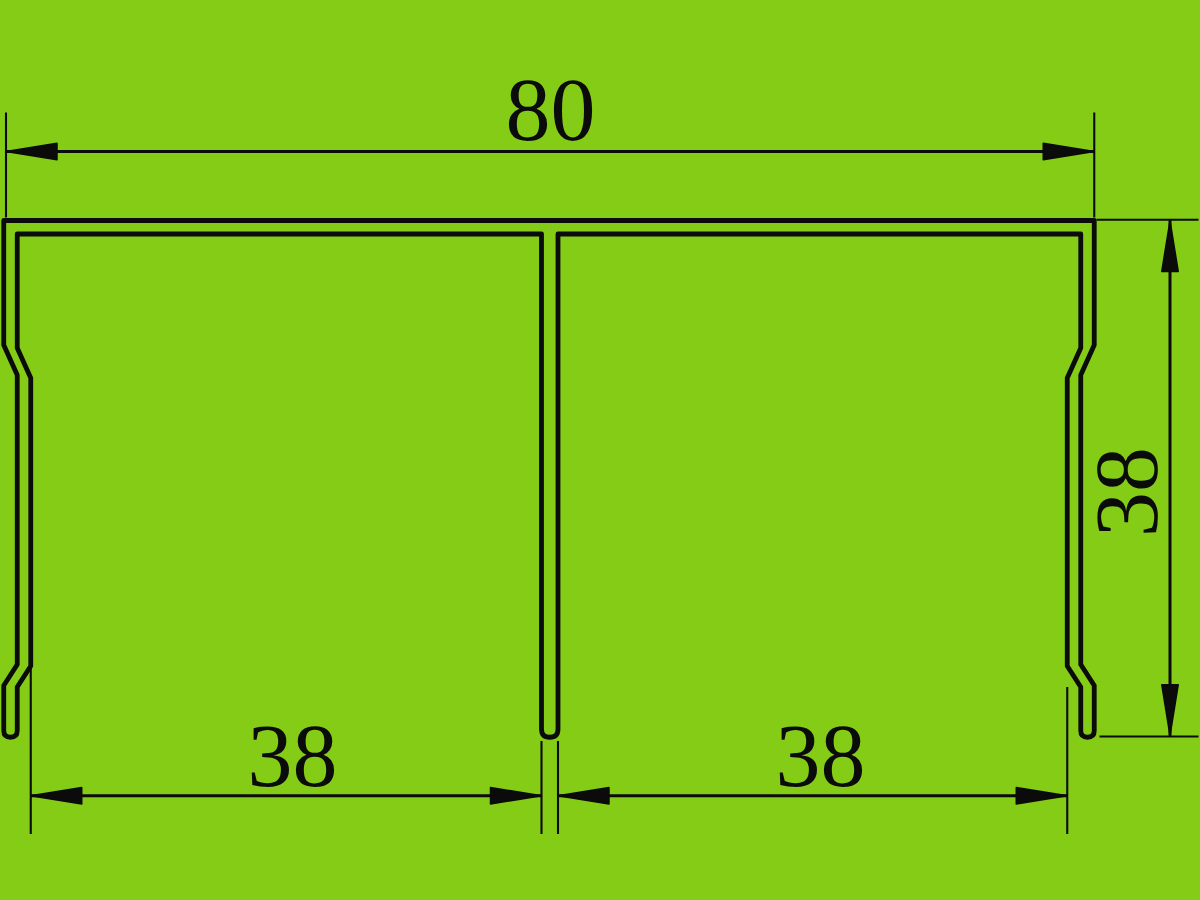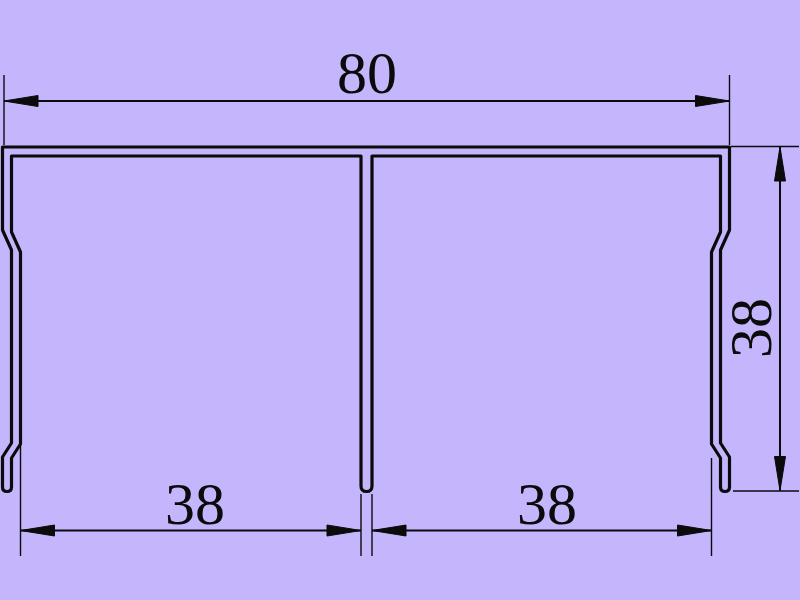--- a/index.html
+++ b/index.html
@@ -4,21 +4,21 @@
 <style>
   html, body {
     margin: 0;
     padding: 0;
     background: #ffffff;
   }
   .stage {
     position: relative;
     width: 800px;
     height: 600px;
-    background: #c4b5fd;
+    background: #84cc16;
     overflow: hidden;
   }
   svg { display: block; }
   .profile-stroke {
     fill: none;
     stroke: #0b0b0b;
     stroke-width: 3.2;
     stroke-linejoin: round;
     stroke-linecap: butt;
   }

